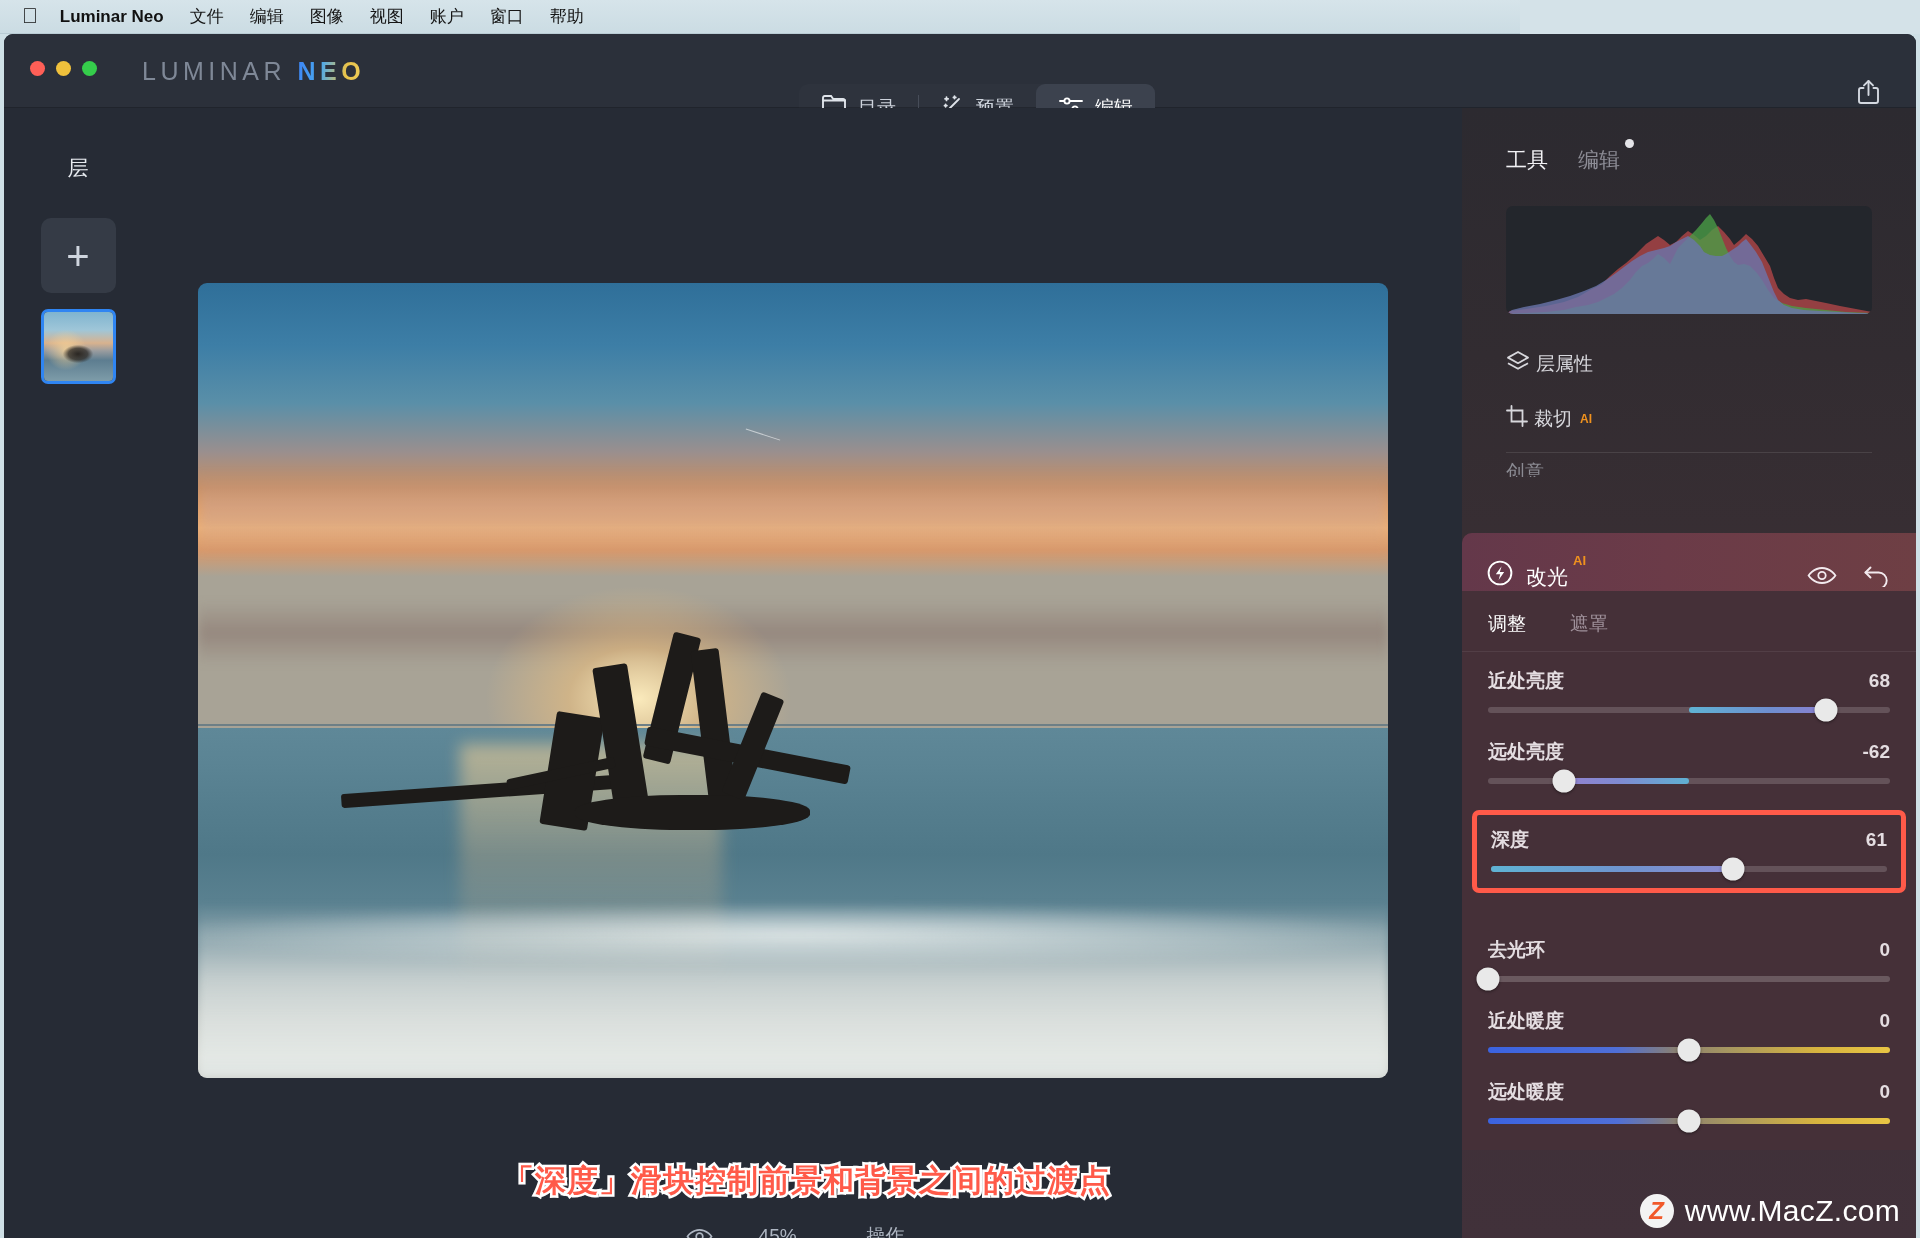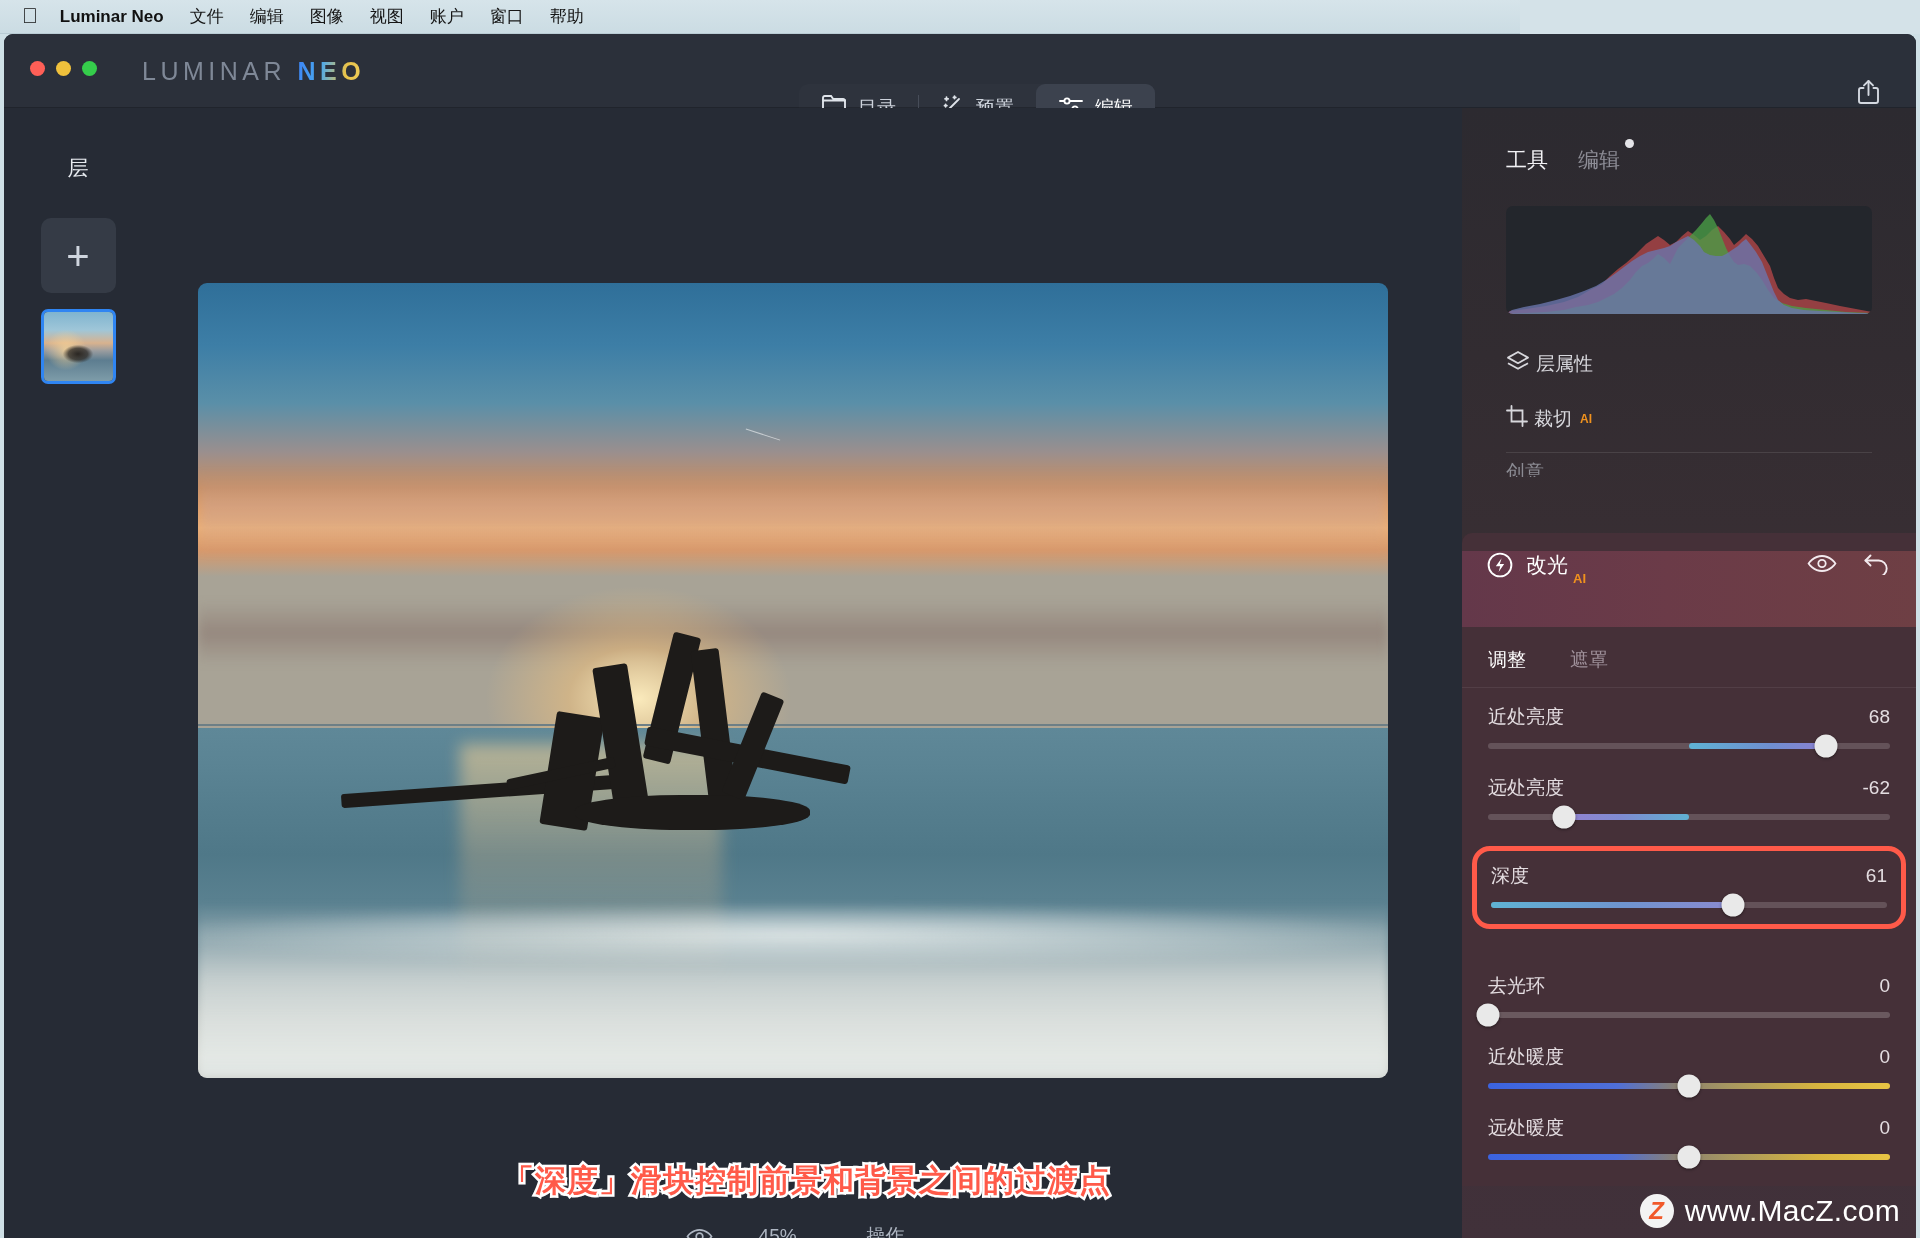--- a/index.html
+++ b/index.html
@@ -215,54 +215,53 @@
   }
 
   
   .toolcard {
     position: absolute; left: 0; top: 425px; width: 454px;
     background: #453038;
     border-radius: 10px 0 0 0;
     overflow: hidden;
   }
   .tc-head {
-    display: flex; align-items: flex-start; height: 76px;
+    display: flex; align-items: flex-end; height: 58px;
     padding: 0 26px 0 24px;
     background: linear-gradient(90deg,#64384a 0%, #6b3b48 45%, #6e3f44 100%);
-    margin-top: 18px;
   }
   .tc-title { color: #fff; font-size: 21px; font-weight: 500; margin-left: 12px; }
   .tc-spacer { flex: 1; }
   .tc-actions { display:flex; align-items:center; gap: 26px; }
 
   .tc-tabs {
     display: flex; gap: 44px; padding: 20px 0 14px 26px;
     border-bottom: 1px solid rgba(255,255,255,0.07);
   }
   .tc-tab { font-size: 19px; color: #9f909a; }
   .tc-tab.active { color: #fff; }
 
   .sliders { padding: 16px 26px 0; }
   .sl { margin-bottom: 26px; }
-  .sl-top { display:flex; justify-content: space-between; align-items:center; margin-bottom: 13px; }
+  .sl-top { display:flex; justify-content: space-between; align-items:center; margin-bottom: 13px; font-weight: bold; }
   .sl-label { color: #e4dde1; font-size: 19px; }
   .sl-val { color: #e4dde1; font-size: 19px; }
   .track {
     position: relative; height: 6px; border-radius: 3px;
     background: rgba(255,255,255,0.17);
   }
   .fill { position: absolute; top: 0; height: 6px; border-radius: 3px; }
   .knob {
     position: absolute; top: 50%; width: 23px; height: 23px;
     border-radius: 50%; background: #e9e9e9; transform: translate(-50%,-50%);
     box-shadow: 0 1px 3px rgba(0,0,0,0.45);
   }
 
   .sl.highlight {
-    border: 5px solid #ff5a49; border-radius: 18px;
+    border: 5px solid #ff5a49; border-radius: 7px;
     padding: 12px 14px 16px; margin: 4px -16px 22px;
   }
 
   .adv-head {
     display:flex; align-items:center; justify-content: space-between;
     padding: 18px 26px 6px; color: #b6a8b0; font-size: 19px;
     border-top: 1px solid rgba(255,255,255,0.08);
   }
   .temp-track {
     position: relative; height: 6px; border-radius: 3px;

